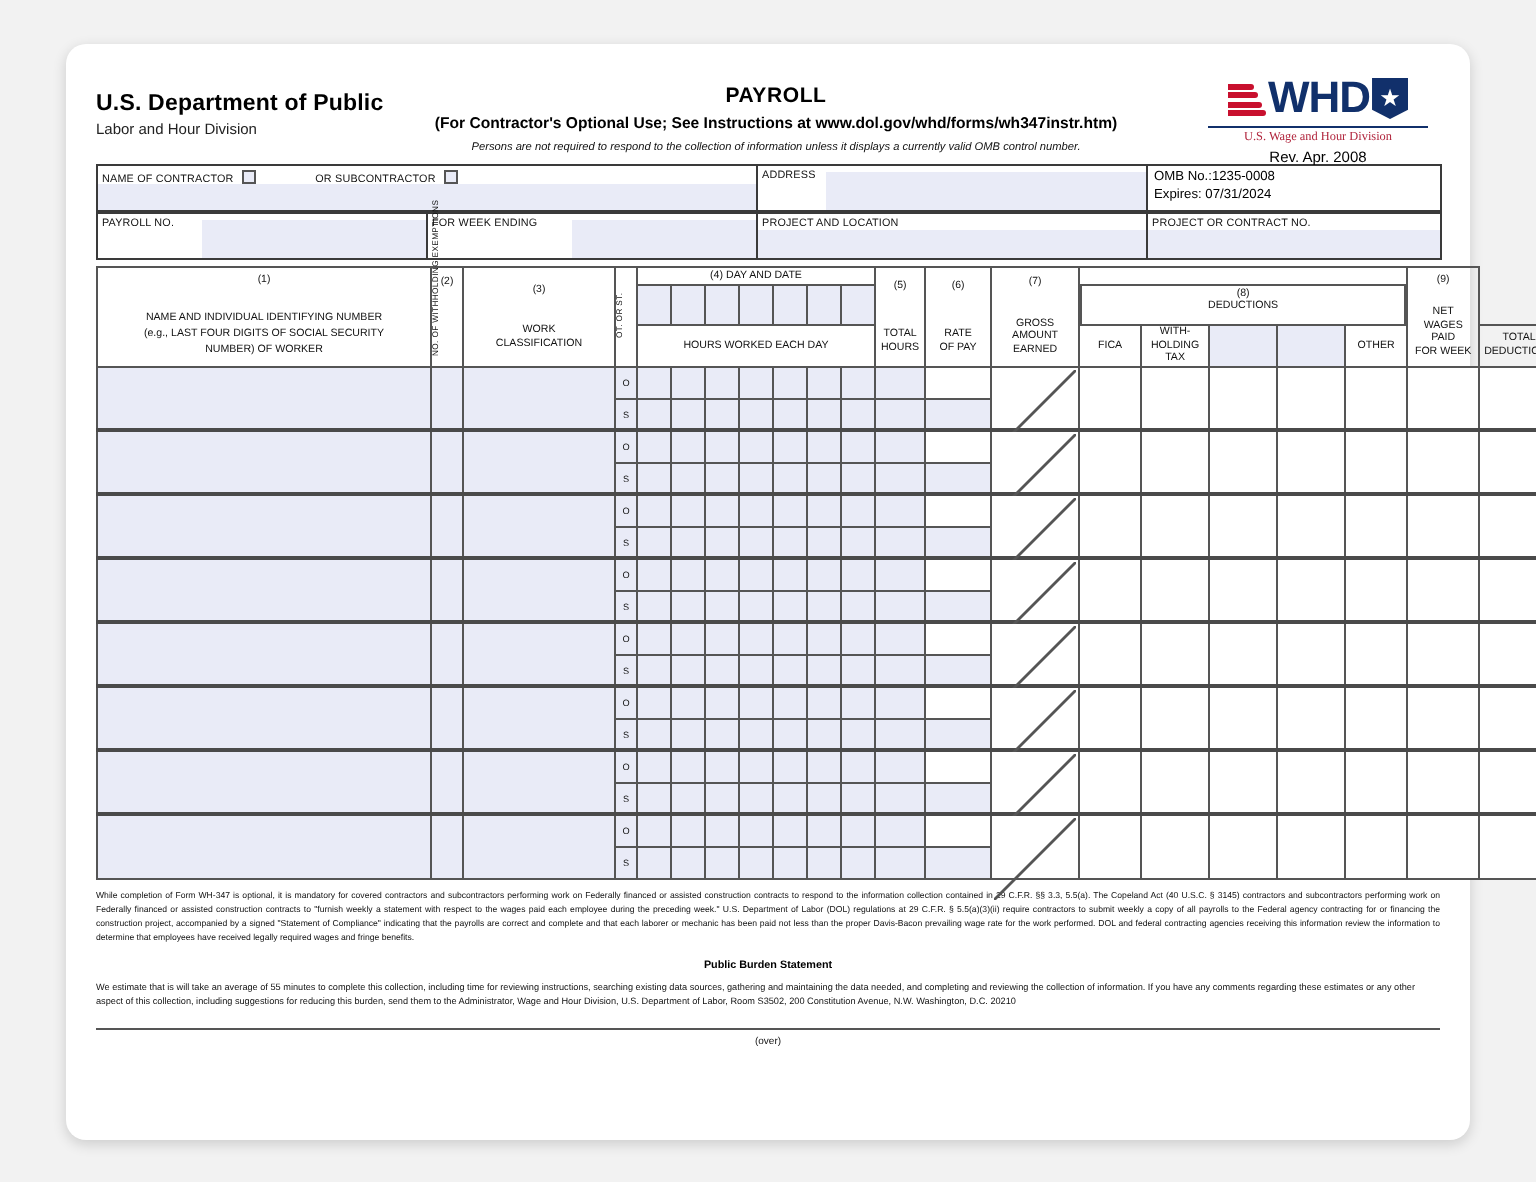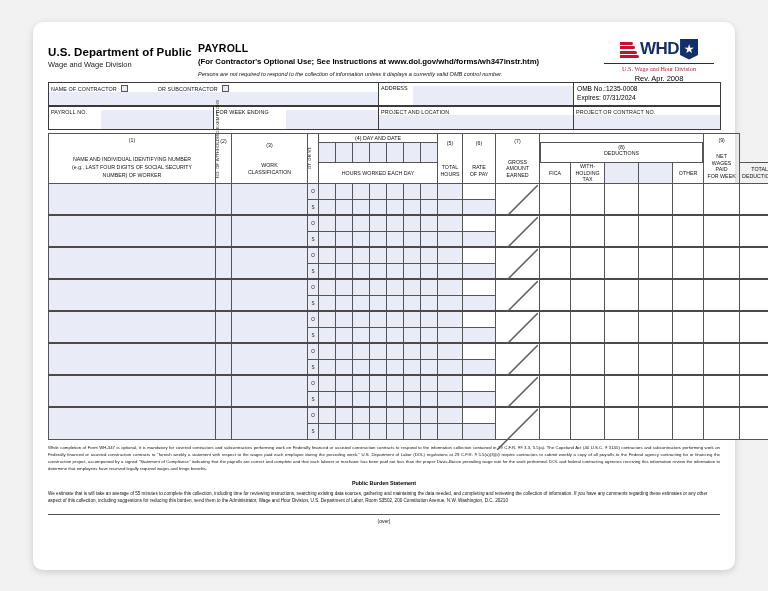--- a/index.html
+++ b/index.html
@@ -20,30 +20,30 @@
   }
   .sheet {
     position: absolute;
     left: 15px; top: 12px;
     width: 672px; height: 526px;
   }
   
   .hdr { position:relative; height: 48px; }
   .dol-title { position:absolute; left:0; top:12px; font-size:11.5px; font-weight:bold; color:#000; letter-spacing:0.1px;}
   .dol-sub { position:absolute; left:0; top:26px; font-size:7.5px; color:#222; }
-  .center-block { position:absolute; left:150px; top:8px; width:380px; text-align:left; }
+  .center-block { position:absolute; left:150px; top:8px; width:380px; text-align:center; }
   .payroll-title { font-size:10.5px; font-weight:bold; letter-spacing:0.3px; }
   .payroll-sub { font-size:7.8px; font-weight:bold; margin-top:3px; }
   .persons-note { font-size:5.6px; font-style:italic; margin-top:5px; color:#111; }
   .logo-wrap { position:absolute; right:0; top:2px; width:122px; text-align:center; }
   .logo-row { display:flex; align-items:center; justify-content:center; height:26px; }
   .stripes { display:flex; flex-direction:column; gap:1.5px; margin-right:1px; padding-top:2px;}
   .stripe { height:3px; background:#c8102e; border-radius:0 3px 3px 0; }
   .s1{width:13px;} .s2{width:15px;} .s3{width:17px;} .s4{width:19px;}
-  .whd { font-size:17px; font-weight:bold; color:#11306b; letter-spacing:-0.5px; font-family:"Liberation Sans", sans-serif; }
+  .whd { font-size:22px; font-weight:bold; color:#11306b; letter-spacing:-0.5px; font-family:"Liberation Sans", sans-serif; }
   .star-badge { width:18px; height:21px; background:#11306b; margin-left:1px; display:flex; align-items:center; justify-content:center;
                 clip-path: polygon(0 0, 100% 0, 100% 78%, 50% 100%, 0 78%); }
   .star-glyph { color:#fff; font-size:12px; line-height:1; }
   .logo-caption { font-size:6.2px; color:#b0243c; font-family:"Liberation Serif", serif; margin-top:1px; }
   .rev { font-size:7.5px; color:#000; margin-top:2px; }
   .logo-rule { border-top:1px solid #11306b; margin:1px 6px 0 6px; }
 
   
   .ftbl { border-collapse:collapse; width:100%; table-layout:fixed; }
   .ftbl td { border:1px solid #3a3a3a; vertical-align:top; padding:0; }
@@ -78,21 +78,21 @@
   .over { text-align:center; font-size:5px; margin-top:3px; color:#111;}
 </style>
 </head>
 <body>
 
 <div class="page">
   <div class="sheet">
 
     <div class="hdr">
       <div class="dol-title">U.S. Department of Public</div>
-      <div class="dol-sub">Wage and Wage Division</div>
+      <div class="dol-sub">Labor and Hour Division</div>
 
       <div class="center-block">
         <div class="payroll-title">PAYROLL</div>
         <div class="payroll-sub">(For Contractor's Optional Use; See Instructions at www.dol.gov/whd/forms/wh347instr.htm)</div>
         <div class="persons-note">Persons are not required to respond to the collection of information unless it displays a currently valid OMB control number.</div>
       </div>
 
       <div class="logo-wrap">
         <div class="logo-row">
           <div class="stripes">

